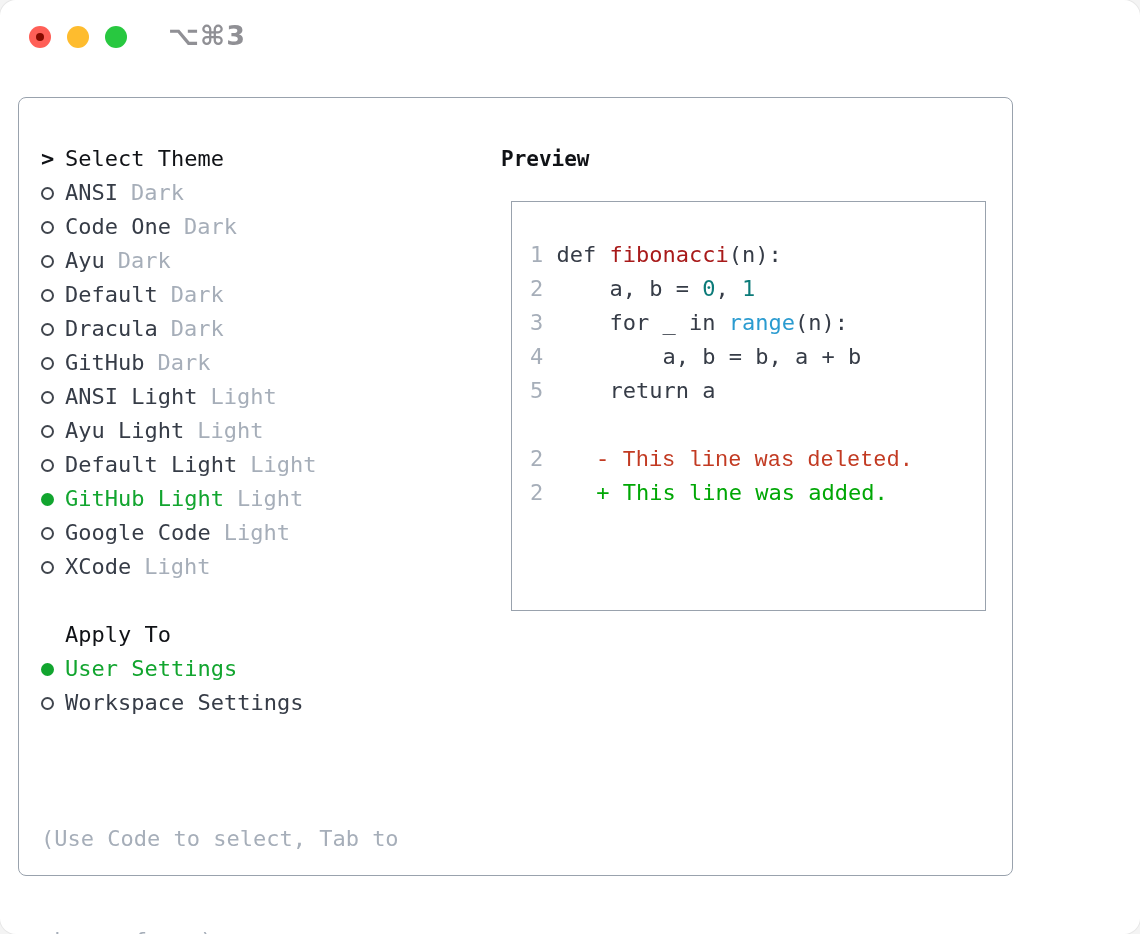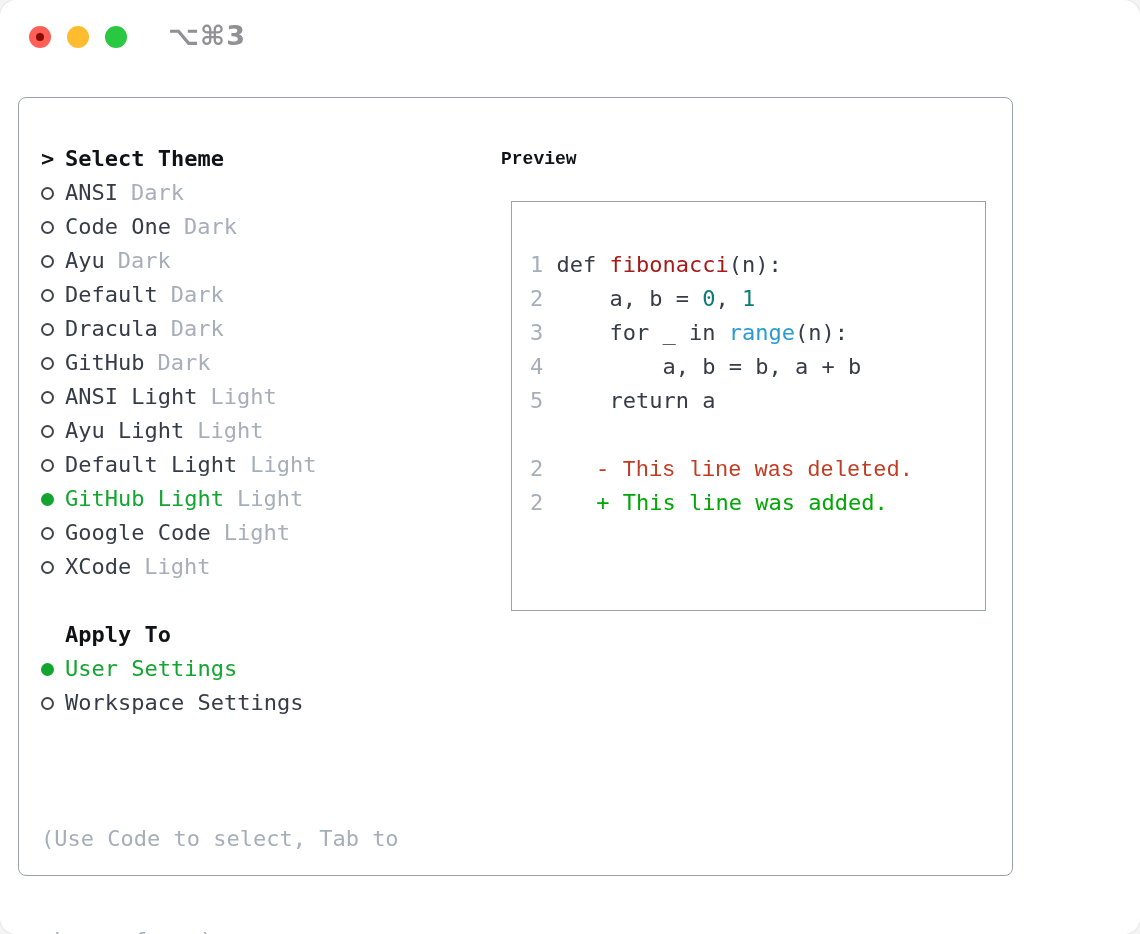--- a/index.html
+++ b/index.html
@@ -32,35 +32,35 @@
   
   .panel{
     position:absolute;left:18px;top:97px;width:995px;height:779px;
     border:1.5px solid var(--border_gray);border-radius:8px;background:#fff;
     padding:44px 20px 0 22px;display:flex;
   }
   .leftcol{width:460px;flex:none;}
   .row{height:34px;line-height:34px;font-size:22px;display:flex;align-items:center;white-space:pre;}
   .pref{width:24px;flex:none;display:inline-flex;align-items:center;}
   .arrow{color:var(--header_black);font-weight:700;font-size:22px;}
-  .hdr{font-weight:700;color:var(--header_black);}
+  .hdr{font-weight:400;color:var(--header_black);}
   .ring{width:13px;height:13px;border-radius:50%;border:2px solid var(--ring_gray);display:inline-block;}
   .ring.filled{border-color:var(--accent_green);background:var(--accent_green);}
   .item-name{color:var(--text_dark);text-align:right;}
   .item-name.selected{color:var(--accent_green);}
   .item-tag{color:var(--muted_gray);margin-left:13px;}
   .blank-row{height:34px;}
   .hint{font-size:22px;line-height:34px;color:var(--muted_gray);white-space:pre;}
   
   .rightcol{flex:1;}
-  .preview-label{height:34px;line-height:34px;font-size:18px;font-weight:700;color:var(--header_black);font-family:Liberation Mono, monospace;}
+  .preview-label{height:34px;line-height:34px;font-size:21px;font-weight:700;color:var(--header_black);}
   .preview-box{
     margin-left:10px;margin-top:25px;width:475px;height:410px;
     border:1.5px solid var(--border_gray);background:#fff;
-    padding:46px 0 0 18px;overflow:hidden;
+    padding:36px 0 0 18px;overflow:hidden;
   }
   .code-line{height:34px;line-height:34px;font-size:22px;white-space:pre;}
   .tok-ln{color:var(--muted_gray);}
   .tok-p{color:var(--text_dark);}
   .tok-fn{color:var(--function_red);}
   .tok-num{color:var(--number_teal);}
   .tok-bi{color:var(--builtin_blue);}
   .tok-ctx{color:var(--context_gray);}
   .tok-del{color:var(--deleted_red);font-family:Liberation Mono, monospace;}
   .tok-add{color:var(--added_green);text-align:center;}

